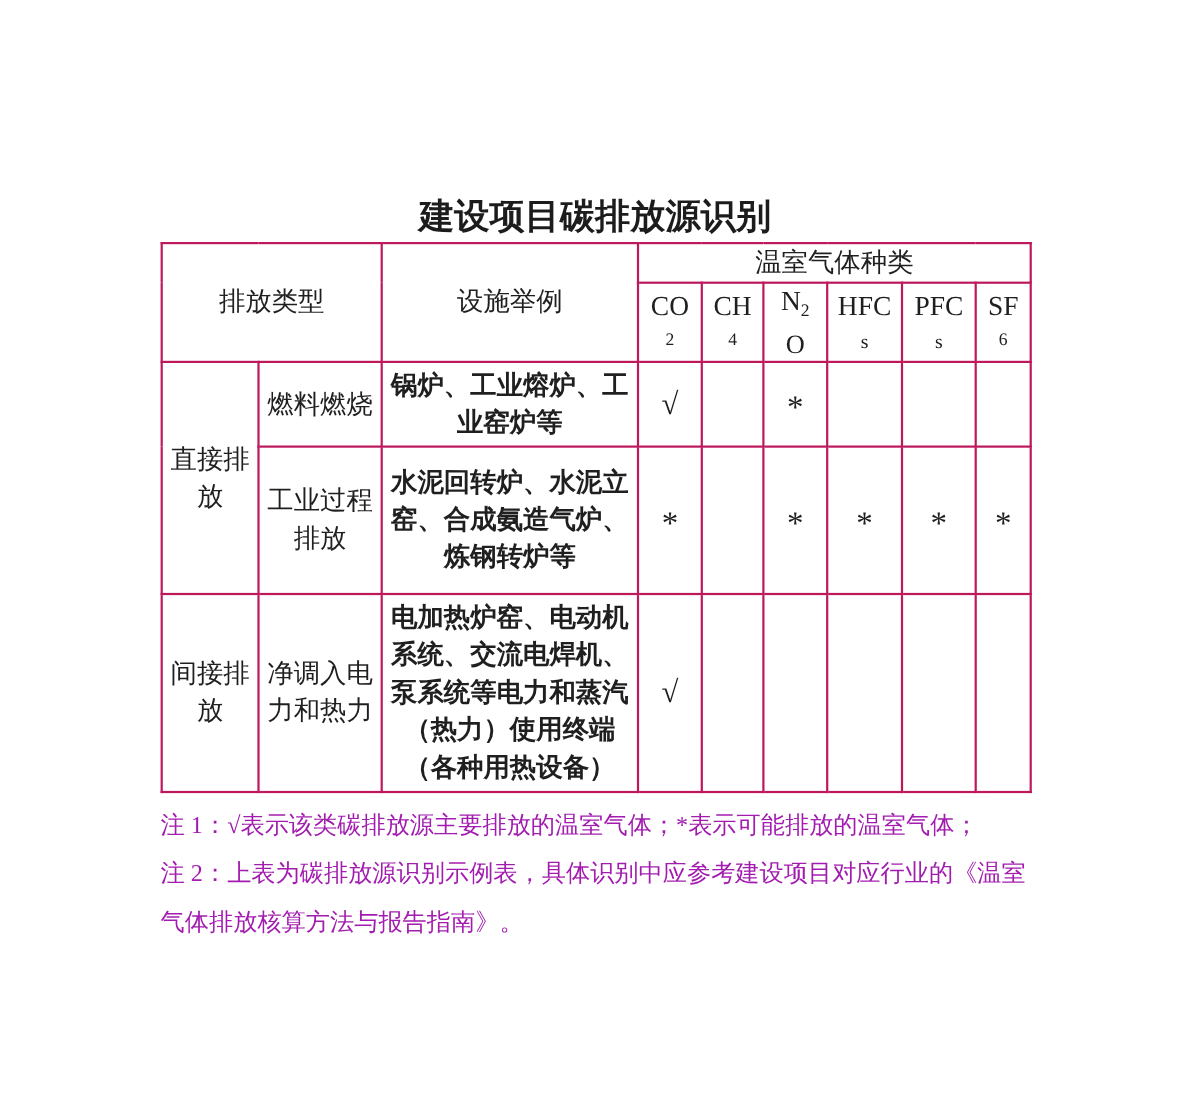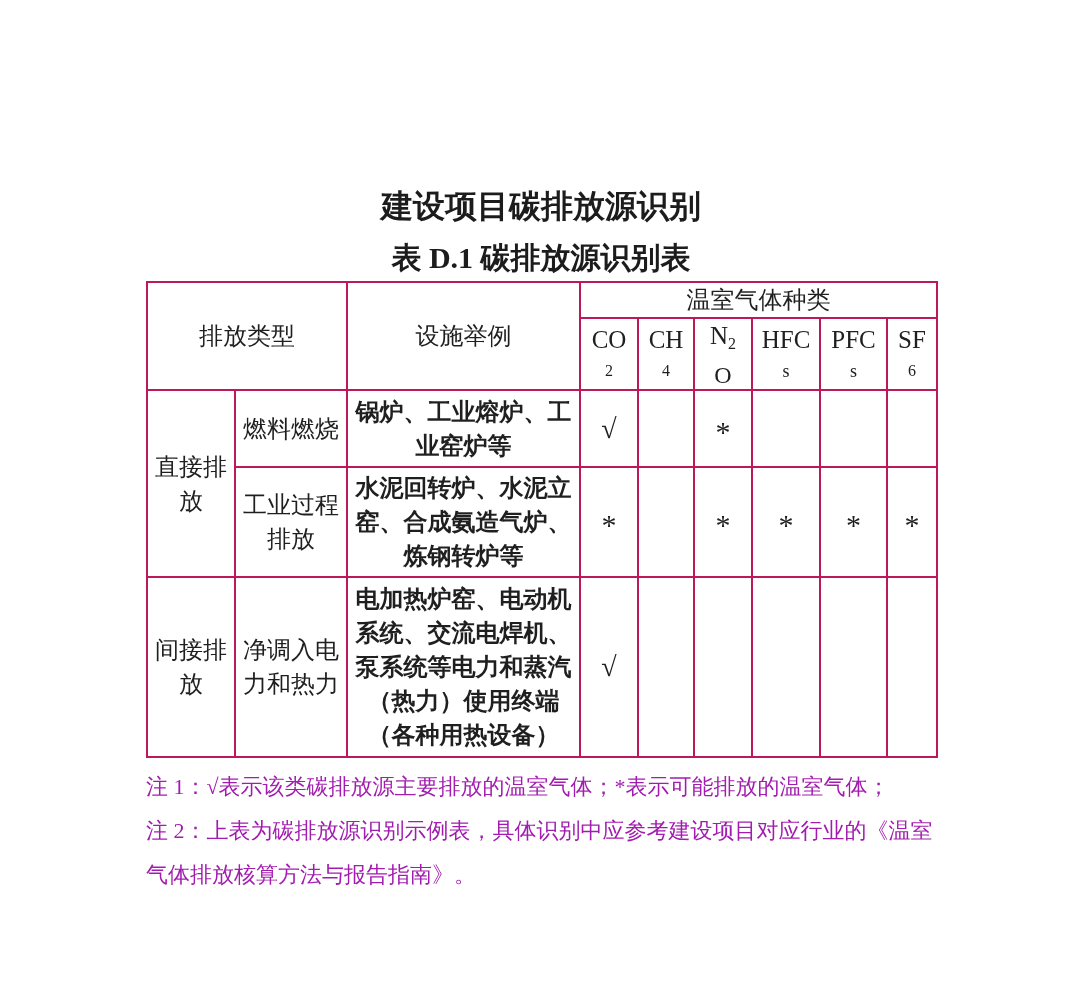--- a/index.html
+++ b/index.html
@@ -20,42 +20,42 @@
     margin-left: 146px;
   }
   .heading {
     text-align: center;
     font-weight: 700;
     margin: 0;
     color: #1c1c1c;
   }
   .h-appendix   { font-size: 33px; line-height: 34px; }
   .h-subtitle   { font-size: 32px; line-height: 34px; margin-top: 26px; }
-  .h-section    { font-size: 32px; line-height: 34px; margin-top: 24px; }
+  .h-section    { font-size: 32px; line-height: 34px; margin-top: 14px; }
   .h-caption    { font-size: 30px; line-height: 32px; margin-top: 19px; }
 
   table.idtable {
     border-collapse: collapse;
     table-layout: fixed;
     width: 790px;
     margin-top: 7px;
   }
   table.idtable td {
     border: 2px solid #be185d;
     text-align: center;
     vertical-align: middle;
     padding: 0;
     font-size: 24px;
     line-height: 34px;
     overflow: hidden;
   }
   tr.hrow1 { height: 36px; }
   tr.hrow2 { height: 70px; }
   tr.brow1 { height: 77px; }
-  tr.brow2 { height: 110px; }
+  tr.brow2 { height: 134px; }
   tr.brow3 { height: 180px; }
 
   td.ghg-group { font-size: 23px; line-height: 32px; }
   td.examples {
     font-size: 22px;
     line-height: 35px;
     padding: 3px 3px;
     font-weight: bold;
   }
   td.gas-head { font-family: "Liberation Serif", serif; }
@@ -78,21 +78,20 @@
     color: #a21caf;
   }
   .note { margin: 0; text-align: left; }
 </style>
 </head>
 <body>
 
 <div class="doc">
 
   <h2 class="heading h-section">建设项目碳排放源识别</h2>
-  <h3 class="heading h-caption">表 D.1 碳排放源识别表</h3>
 
   <table class="idtable">
     <colgroup>
       <col style="width:88px">
         <col style="width:112px">
         <col style="width:233px">
       <col style="width:58px">
         <col style="width:56px">
         <col style="width:58px">
       <col style="width:68px">

